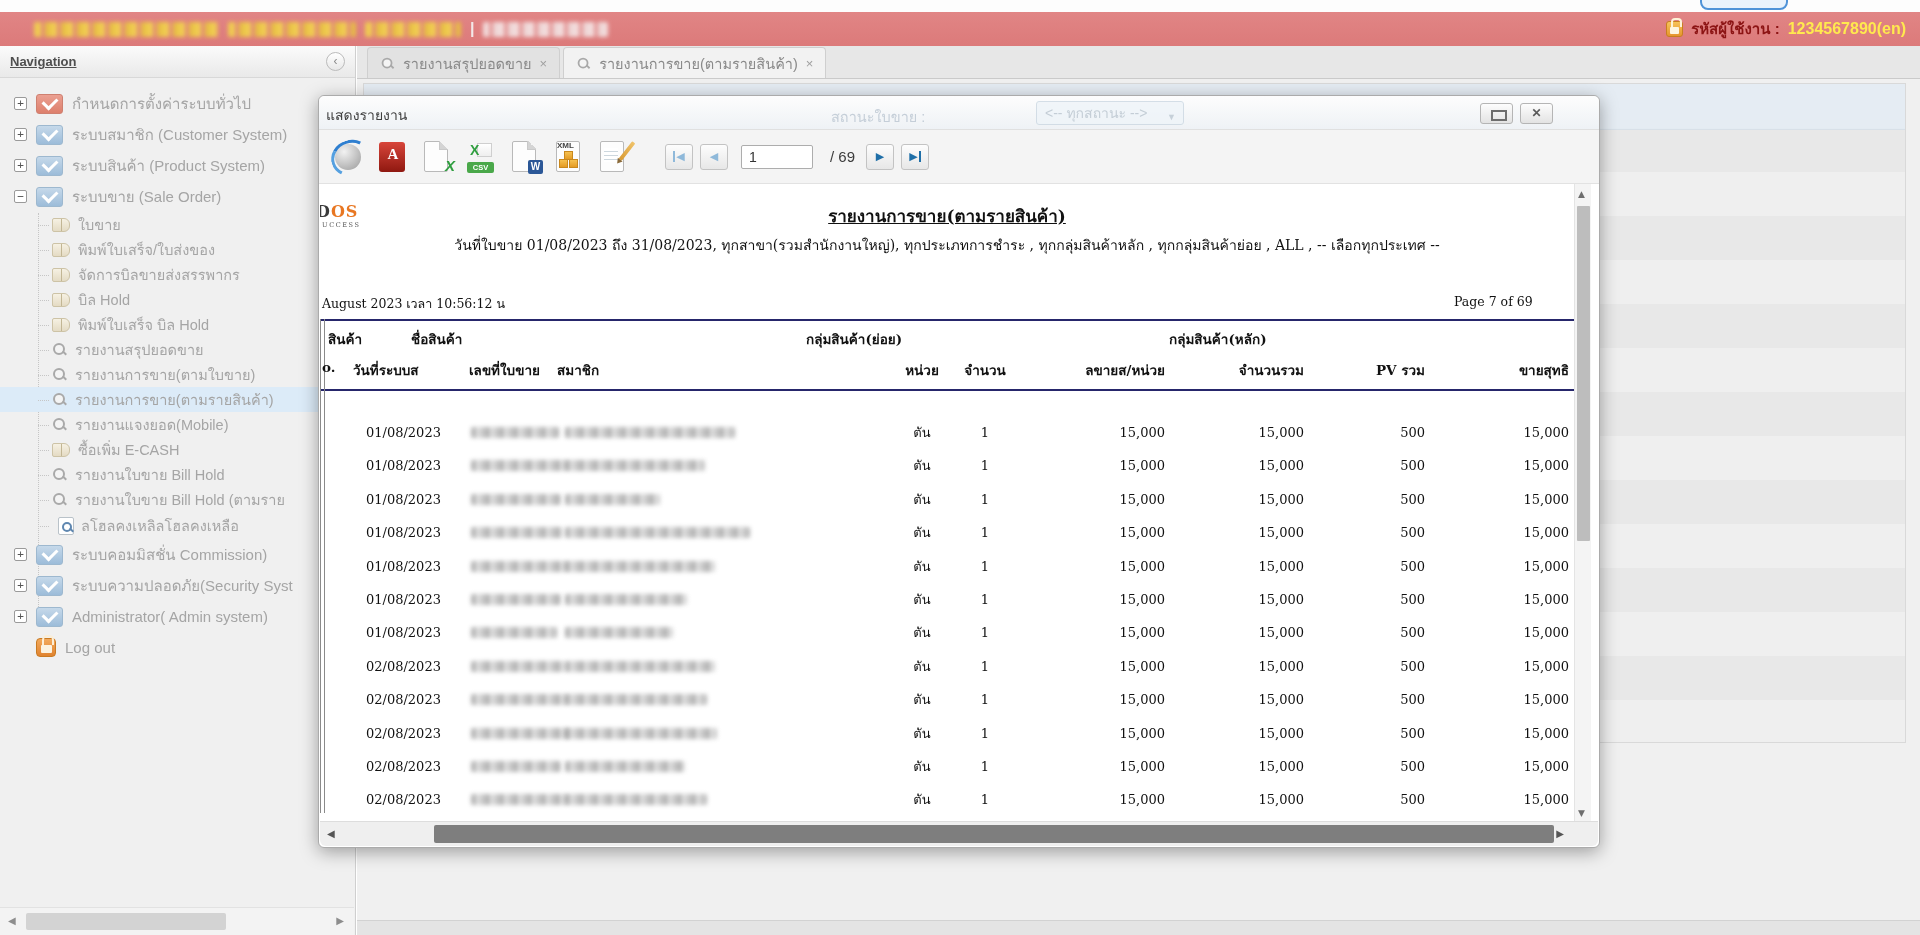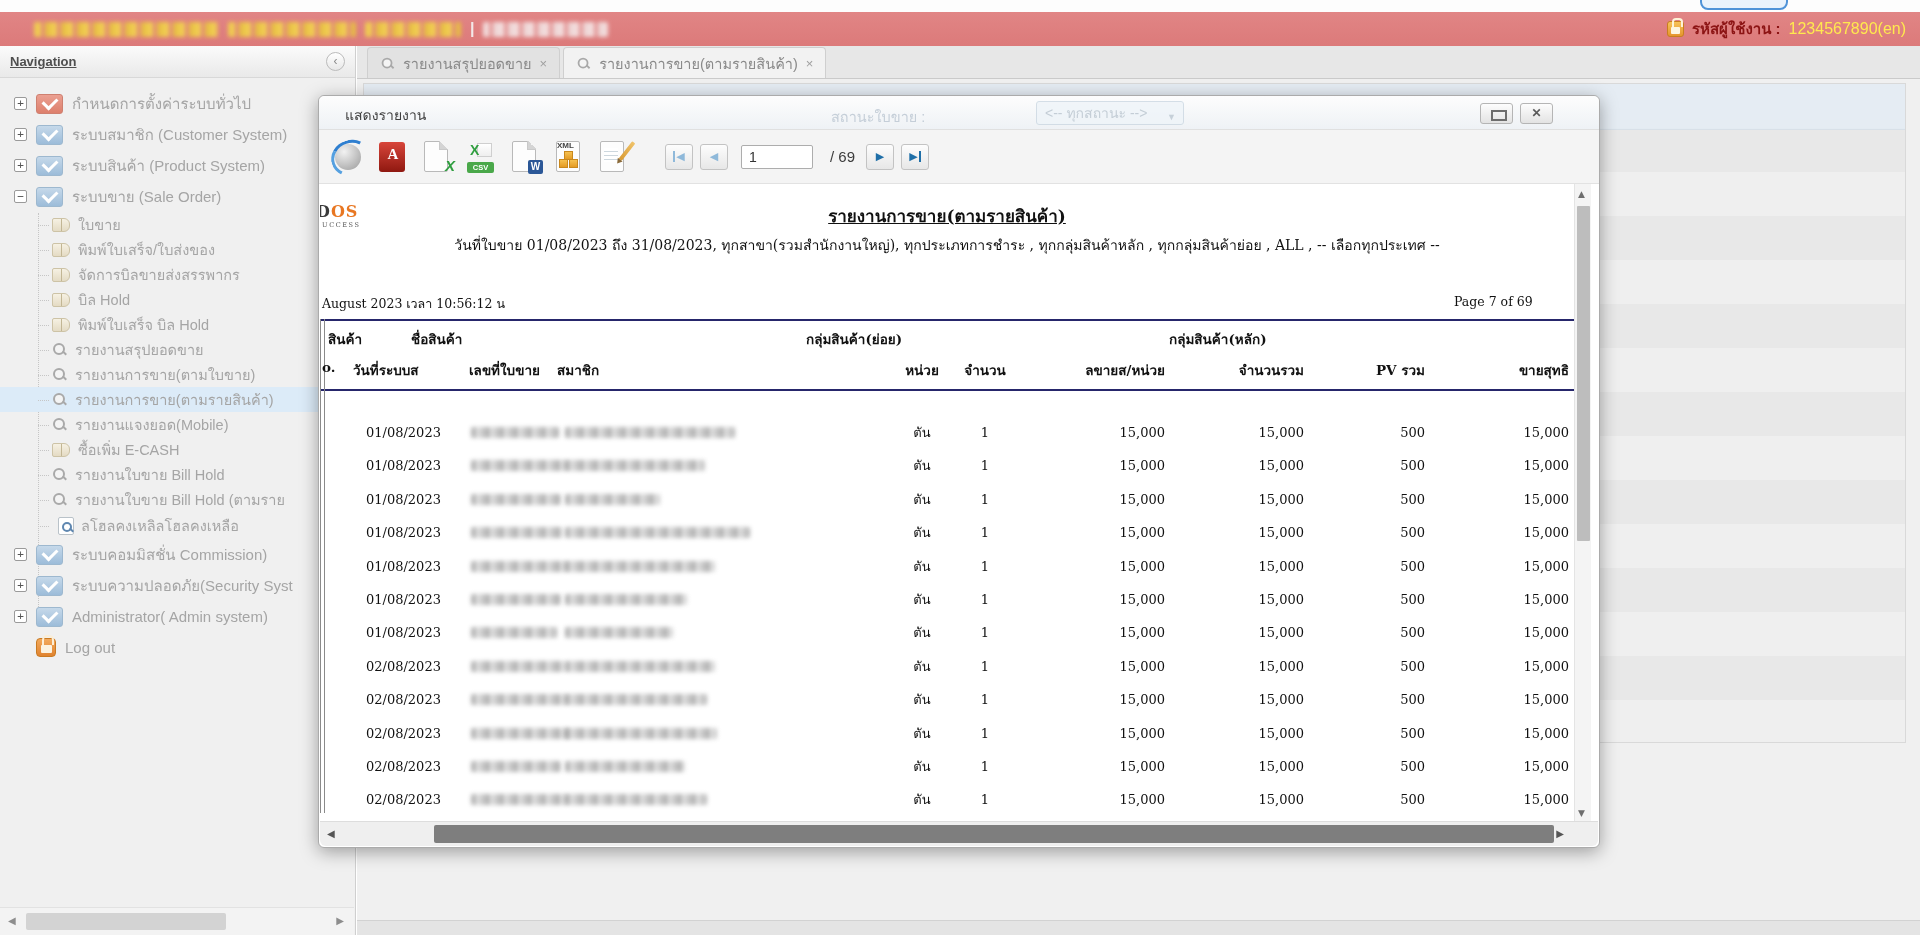--- a/index.html
+++ b/index.html
@@ -18,21 +18,21 @@
   .blur-w { background:repeating-linear-gradient(90deg,#f5e7e7 0 6px,rgba(245,231,231,.25) 6px 10px,#efdede 10px 15px); }
   .tb-sep { color:#f3e9e9; font-weight:bold; filter:blur(.5px); }
   .tb-right { display:flex; align-items:center; gap:8px; padding-right:14px; font-size:15px; }
   .lock-sm { width:17px; height:16px; border-radius:3px;
     background:linear-gradient(#f6c35a,#e6952d); position:relative; border:1px solid #c87f1e; }
   .lock-sm::before { content:""; position:absolute; left:4px; top:-4px; width:7px; height:7px;
     border:2px solid #fdf3d8; border-bottom:none; border-radius:4px 4px 0 0; }
   .lock-sm::after { content:""; position:absolute; left:3px; top:5px; width:9px; height:7px;
     background:#fdf6e2; border-radius:1px; }
   .user-label { color:#8c1414; font-weight:bold; }
-  .user-id { color:#ffe94e; font-weight:normal; font-size:16px; }
+  .user-id { color:#ffe94e; font-weight:bold; font-size:16px; }
 
   
   .nav { position:absolute; left:0; top:46px; width:356px; height:889px; background:#f0f0f0;
     border-right:1px solid #cfcfcf; overflow:hidden; }
   .nav-header { height:32px; background:linear-gradient(#fbfbfb,#e9e9e9);
     border-bottom:1px solid #d8d8d8; display:flex; align-items:center; justify-content:space-between;
     padding:0 10px; }
   .nav-title { font-size:13px; font-weight:bold; color:#4f4f4f;text-decoration:underline; }
   .nav-collapse { width:19px; height:19px; border:1px solid #bbb; border-radius:50%;
     background:linear-gradient(#fff,#e8e8e8); color:#8a8a8a; font-size:12px; line-height:17px;
@@ -97,21 +97,21 @@
   .bottom-strip { position:absolute; left:0; right:0; bottom:0; height:15px; background:#e4e4e4;
     border-top:1px solid #d2d2d2; }
 
   
   .modal { position:absolute; left:318px; top:95px; width:1282px; height:753px; z-index:30;
     background:#fff; border:1px solid #ababab; border-radius:6px;
     box-shadow:0 4px 18px rgba(0,0,0,.35); }
   .modal-header { position:absolute; left:0; top:0; right:0; height:34px;
     background:linear-gradient(rgba(253,253,253,.92),rgba(236,240,244,.88));
     border-bottom:1px solid #e0e0e0; border-radius:6px 6px 0 0; }
-  .modal-title { position:absolute; left:26px; top:8px; font-size:14px; color:#3f3f3f; }
+  .modal-title { position:absolute; left:7px; top:8px; font-size:14px; color:#3f3f3f; }
   .ghost-label { position:absolute; left:512px; top:9px; font-size:14.5px; color:#b6c2ce; opacity:.75; }
   .ghost-select { position:absolute; left:717px; top:5px; width:148px; height:24px;
     border:1px solid #c8d5e0; border-radius:3px; background:#eef4f9; opacity:.75;
     font-size:14px; color:#b4c0cb; line-height:22px; padding-left:8px; }
   .ghost-select::after { content:"▼"; position:absolute; right:7px; top:4px; font-size:9px; color:#b7c4cf; }
   .win-btn { position:absolute; top:7px; width:33px; height:21px; border:1px solid #b5b5b5;
     border-radius:3px; background:linear-gradient(#fdfdfd,#e3e3e3); cursor:pointer; }
   .btn-max { right:86px; }
   .btn-max::after { content:""; position:absolute; left:10px; top:6px; width:12px; height:7px;
     border:2px solid #6d6d6d; }

